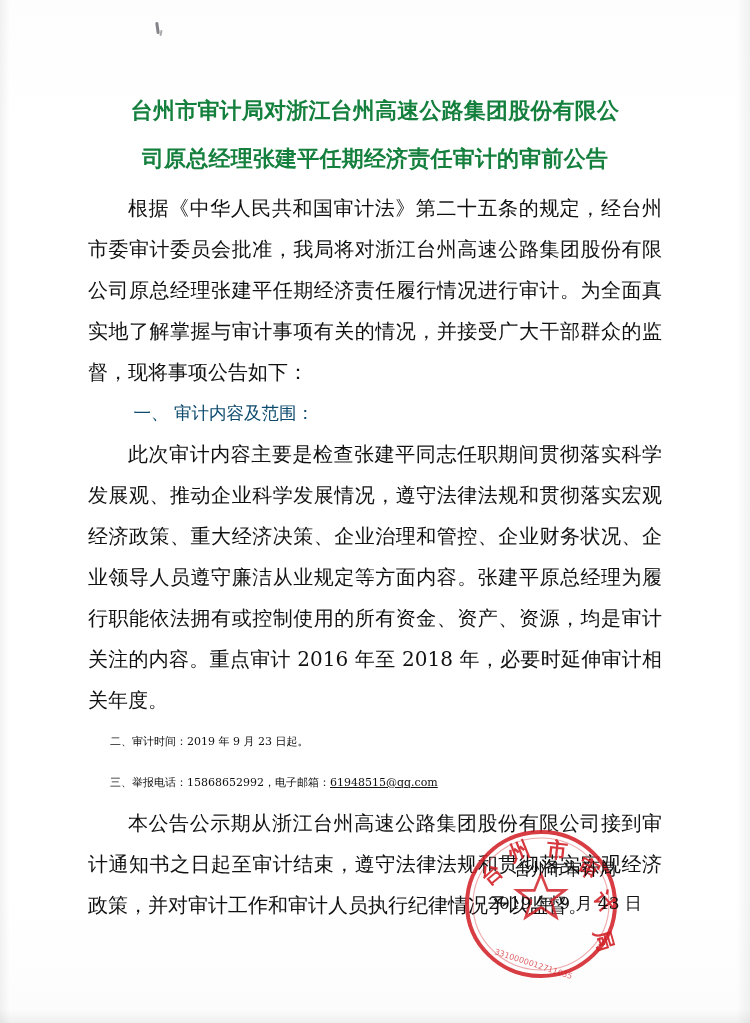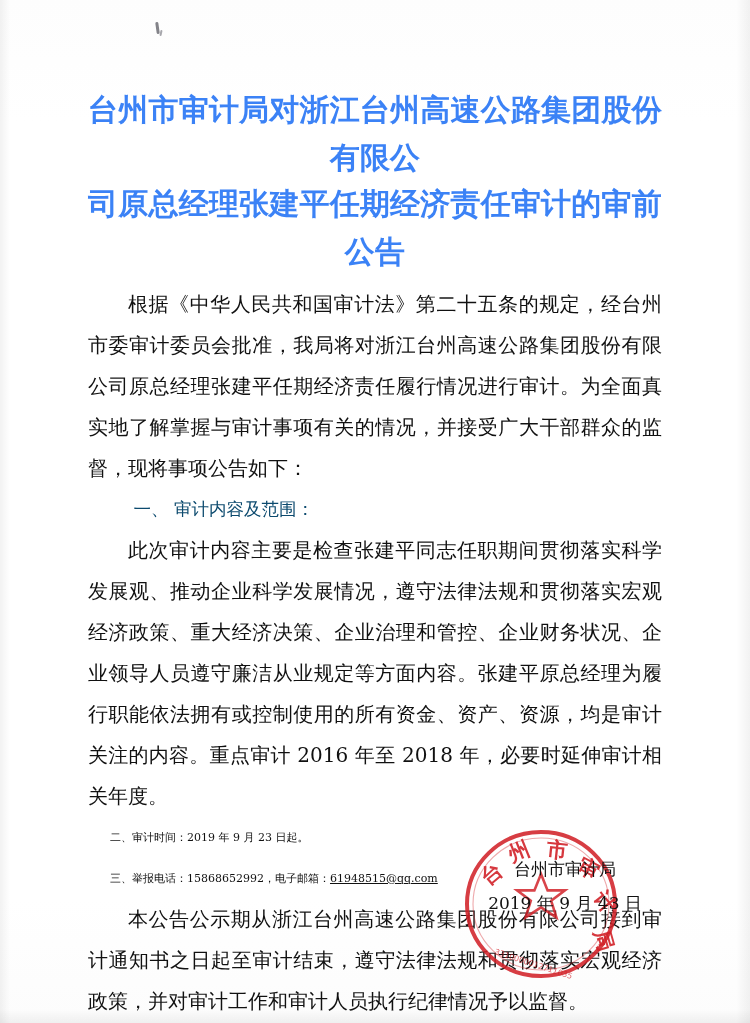--- a/index.html
+++ b/index.html
@@ -70,31 +70,30 @@
   }
 
   .content {
     position: absolute;
     left: 88px;
     top: 86px;
     width: 574px;
   }
 
   .doc-title {
-    font-size: 30px;
+    font-size: 22px;
     font-weight: bold;
     line-height: 48px;
     text-align: center;
     letter-spacing: 0.2px;
-    color: #3b82f6;
+    color: #15803d;
     margin-bottom: 6px;
   }
   .doc-title .line2 {
     display: block;
-    font-family: Liberation Mono, monospace;
   }
 
   p.body-par {
     font-size: 20px;
     line-height: 41px;
     text-indent: 2em;
     margin: 0;
     text-align: justify;
     text-justify: inter-ideograph;
     color: #111111;

